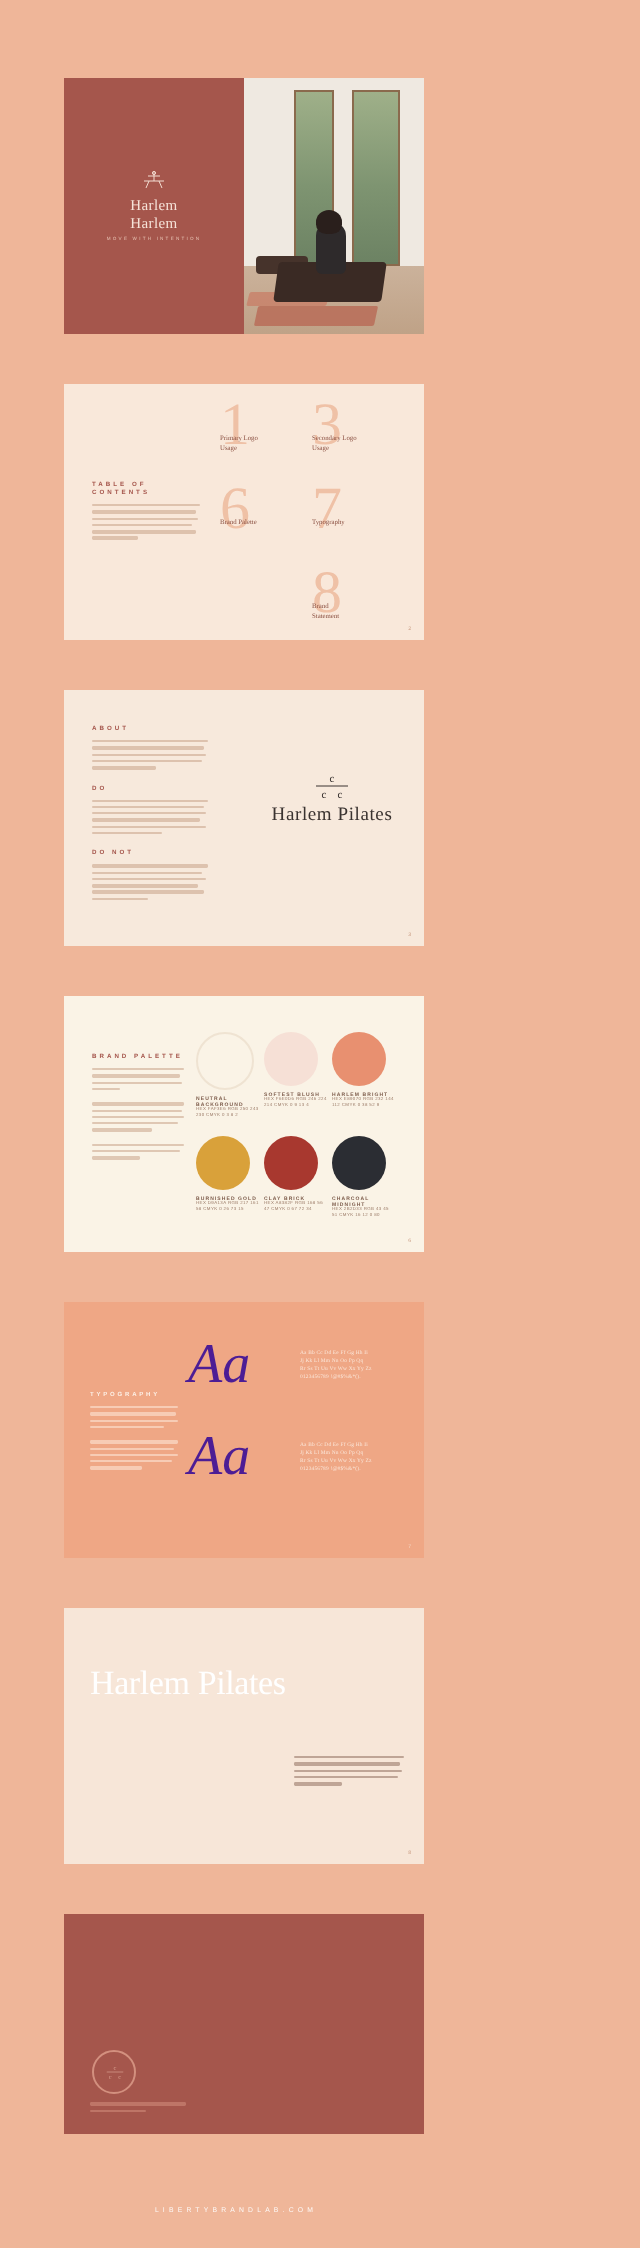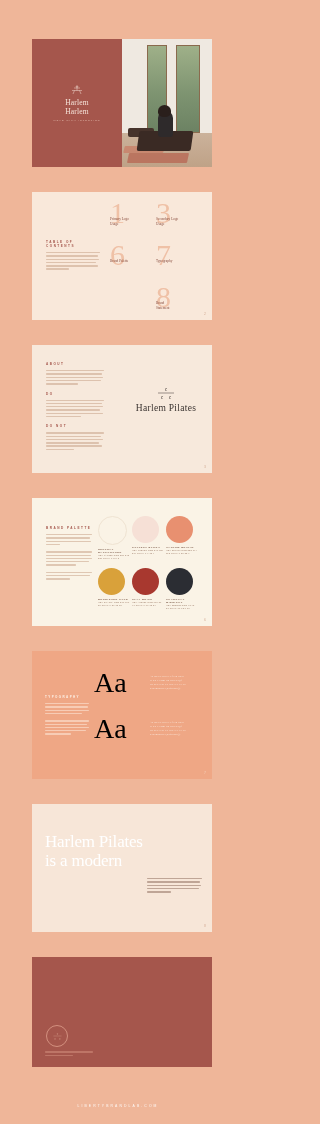--- a/index.html
+++ b/index.html
@@ -91,21 +91,21 @@
     text-transform:uppercase;font-weight:bold;}
   .sw-val{font-size:2.2px;line-height:3.1px;color:#9B7B68;letter-spacing:.2px;}
 
   
   #p5{top:651px;height:128px;background:#EFA785;}
   .ty-left{position:absolute;left:13px;top:44px;width:44px;}
   .ty-left .tl{background:#FBE5D6;opacity:.6;}
   .ty-eyebrow{font-size:3px;letter-spacing:1.4px;color:#FDF0E6;font-weight:bold;
     text-transform:uppercase;margin-bottom:4px;}
   .spec{position:absolute;}
-  .spec .aa{font-family:"Liberation Serif", serif;color:#000000;line-height:1;}
+  .spec .aa{font-family:"Liberation Serif", serif;color:#4c1d95;line-height:1;font-style:italic;}
   .glyphs{position:absolute;right:8px;width:54px;}
   .glyphs .g{font-family:"Liberation Serif", serif;font-size:2.7px;line-height:3.9px;
     color:#FBE7DA;letter-spacing:.1px;white-space:nowrap;}
 
   
   #p6{top:804px;height:128px;background:#F7E6D8;}
   .stmt{position:absolute;left:13px;top:28px;right:10px;}
   .stmt h1{margin:0;font-family:"Liberation Serif", serif;font-weight:normal;
     font-size:17px;line-height:19px;color:#FFFFFF;letter-spacing:-.2px;}
   .stmt-para{position:absolute;right:10px;top:74px;width:55px;}
@@ -336,21 +336,20 @@
       <div class="g">Jj Kk Ll Mm Nn Oo Pp Qq</div>
       <div class="g">Rr Ss Tt Uu Vv Ww Xx Yy Zz</div>
       <div class="g">0123456789 !@#$%&amp;*().</div>
     </div>
     <div class="pgnum" style="color:#F6D9C6">7</div>
   </div>
 
   <div class="panel pg" id="p6">
     <div class="stmt">
       <h1>Harlem Pilates</h1>
-      <h1>is a modern</h1>
     </div>
     <div class="stmt-para">
       <div class="tl" style="width:100%"></div>
       <div class="tl" style="width:97%"></div>
       <div class="tl" style="width:99%"></div>
       <div class="tl" style="width:95%"></div>
       <div class="tl" style="width:44%"></div>
     </div>
     <div class="pgnum">8</div>
   </div>

